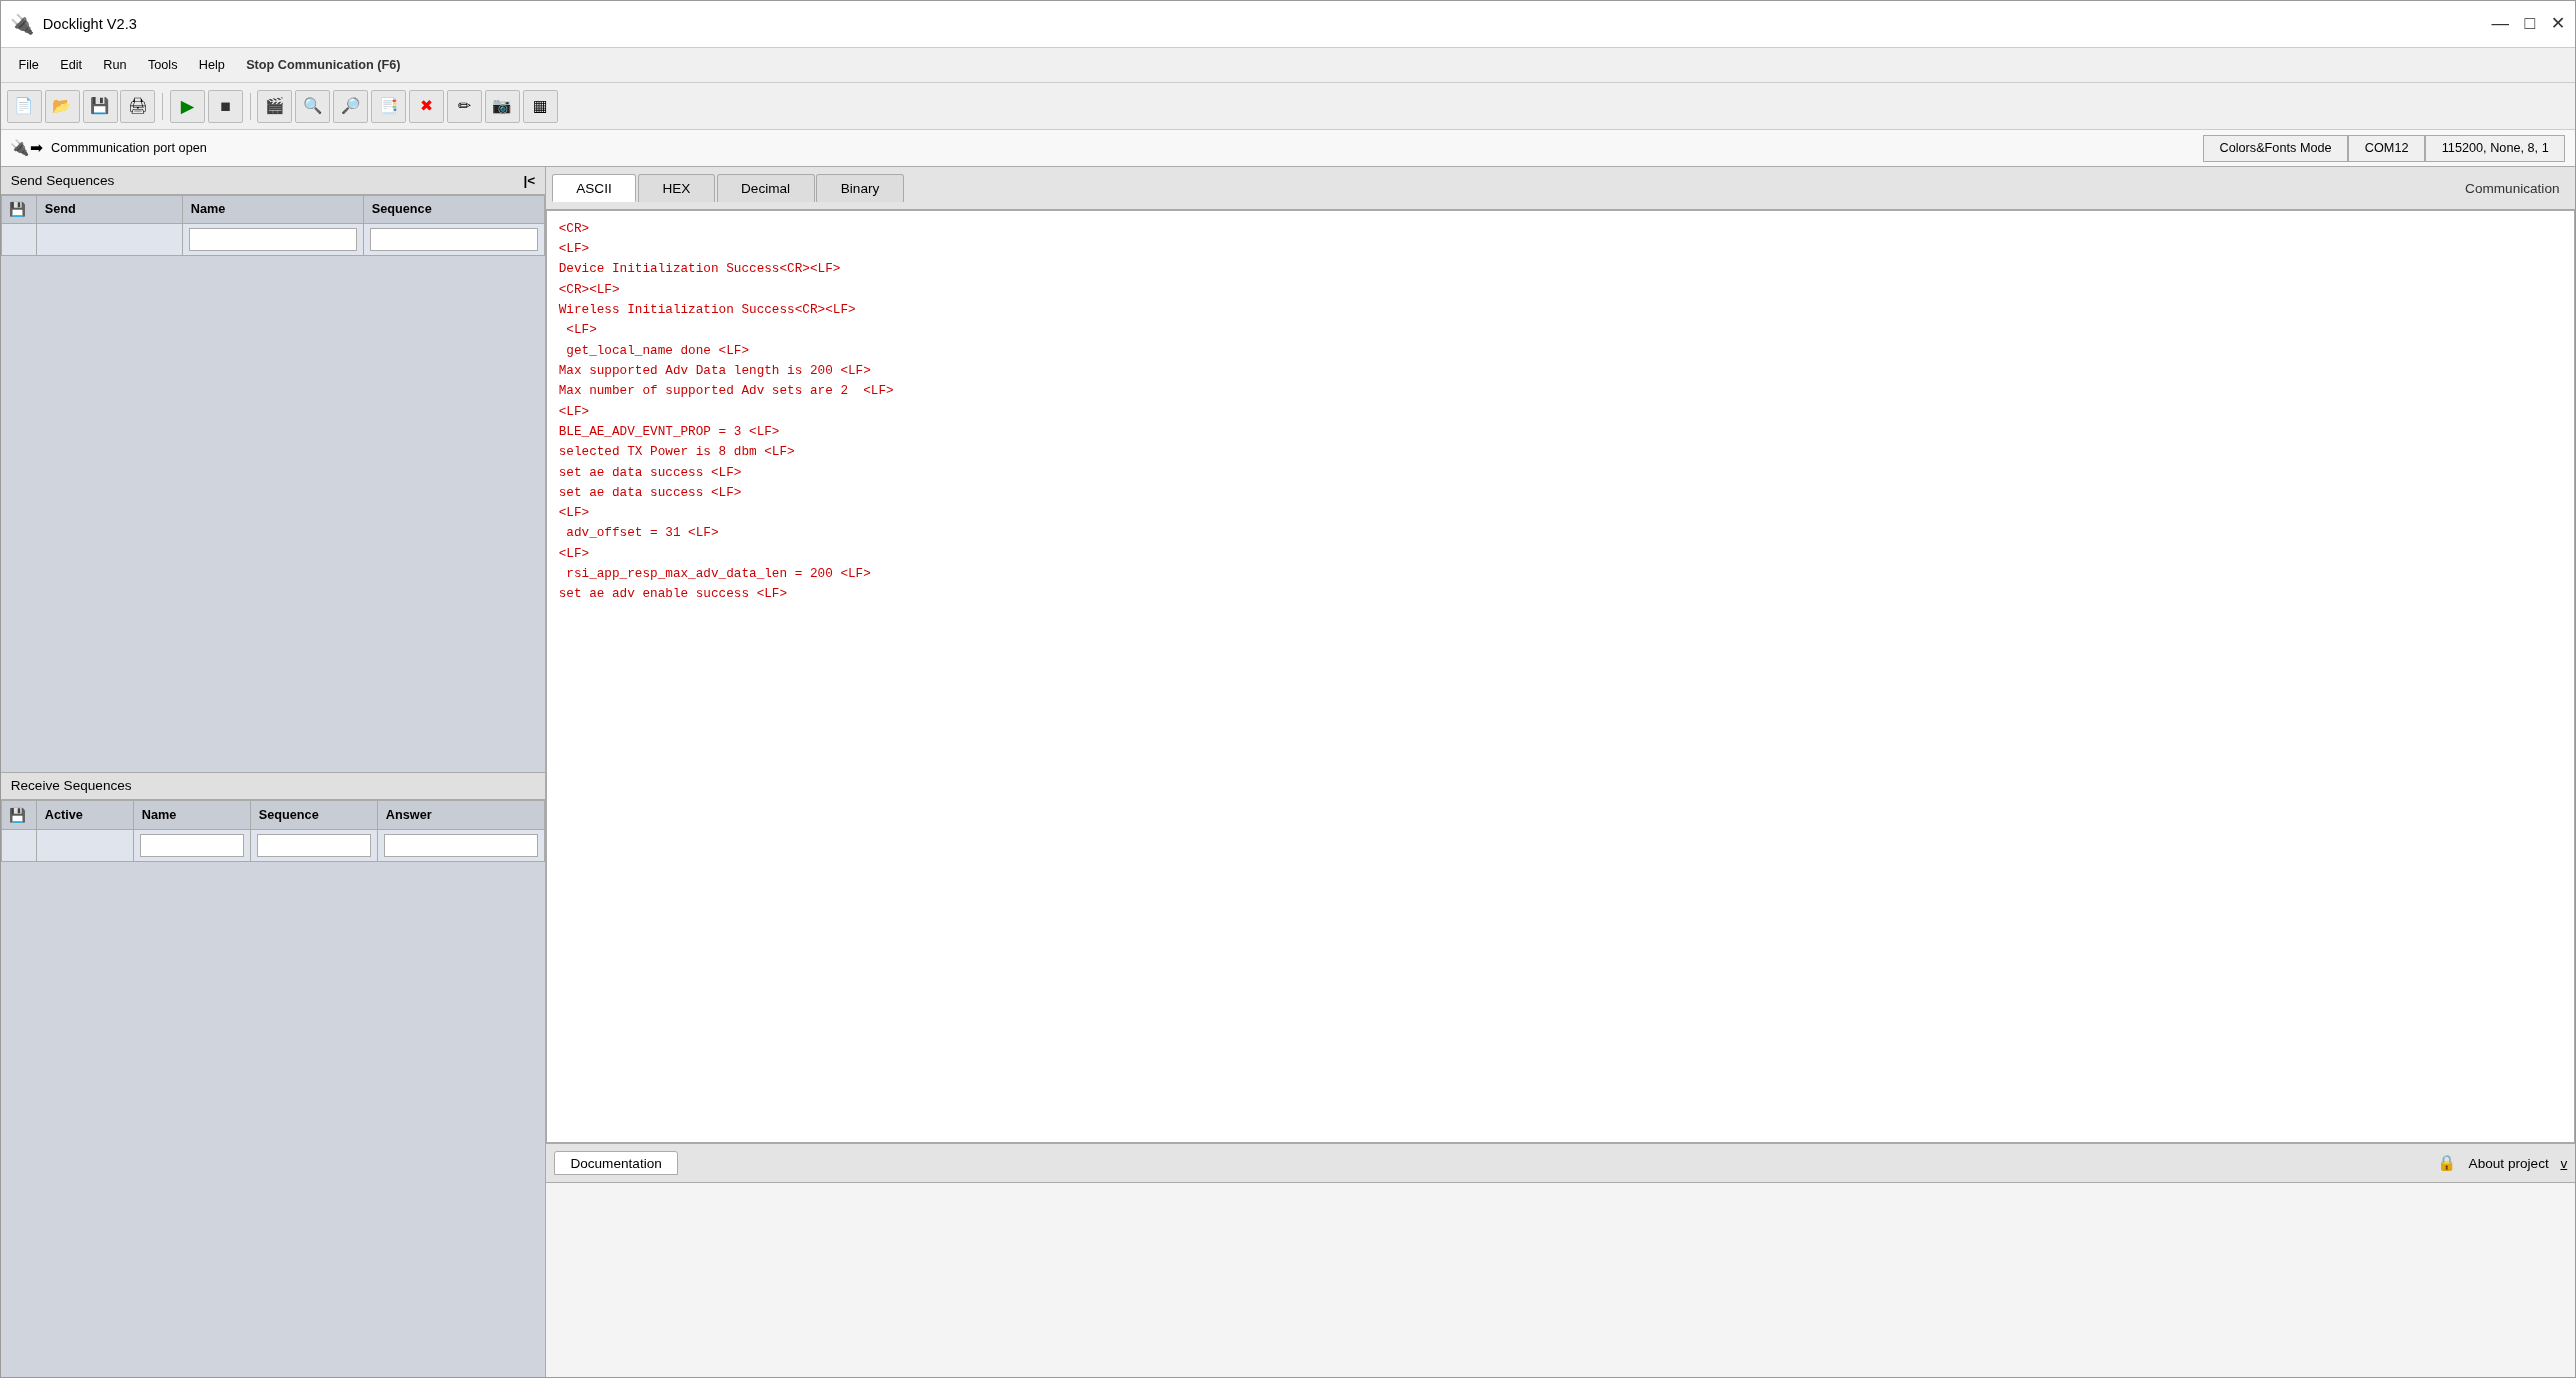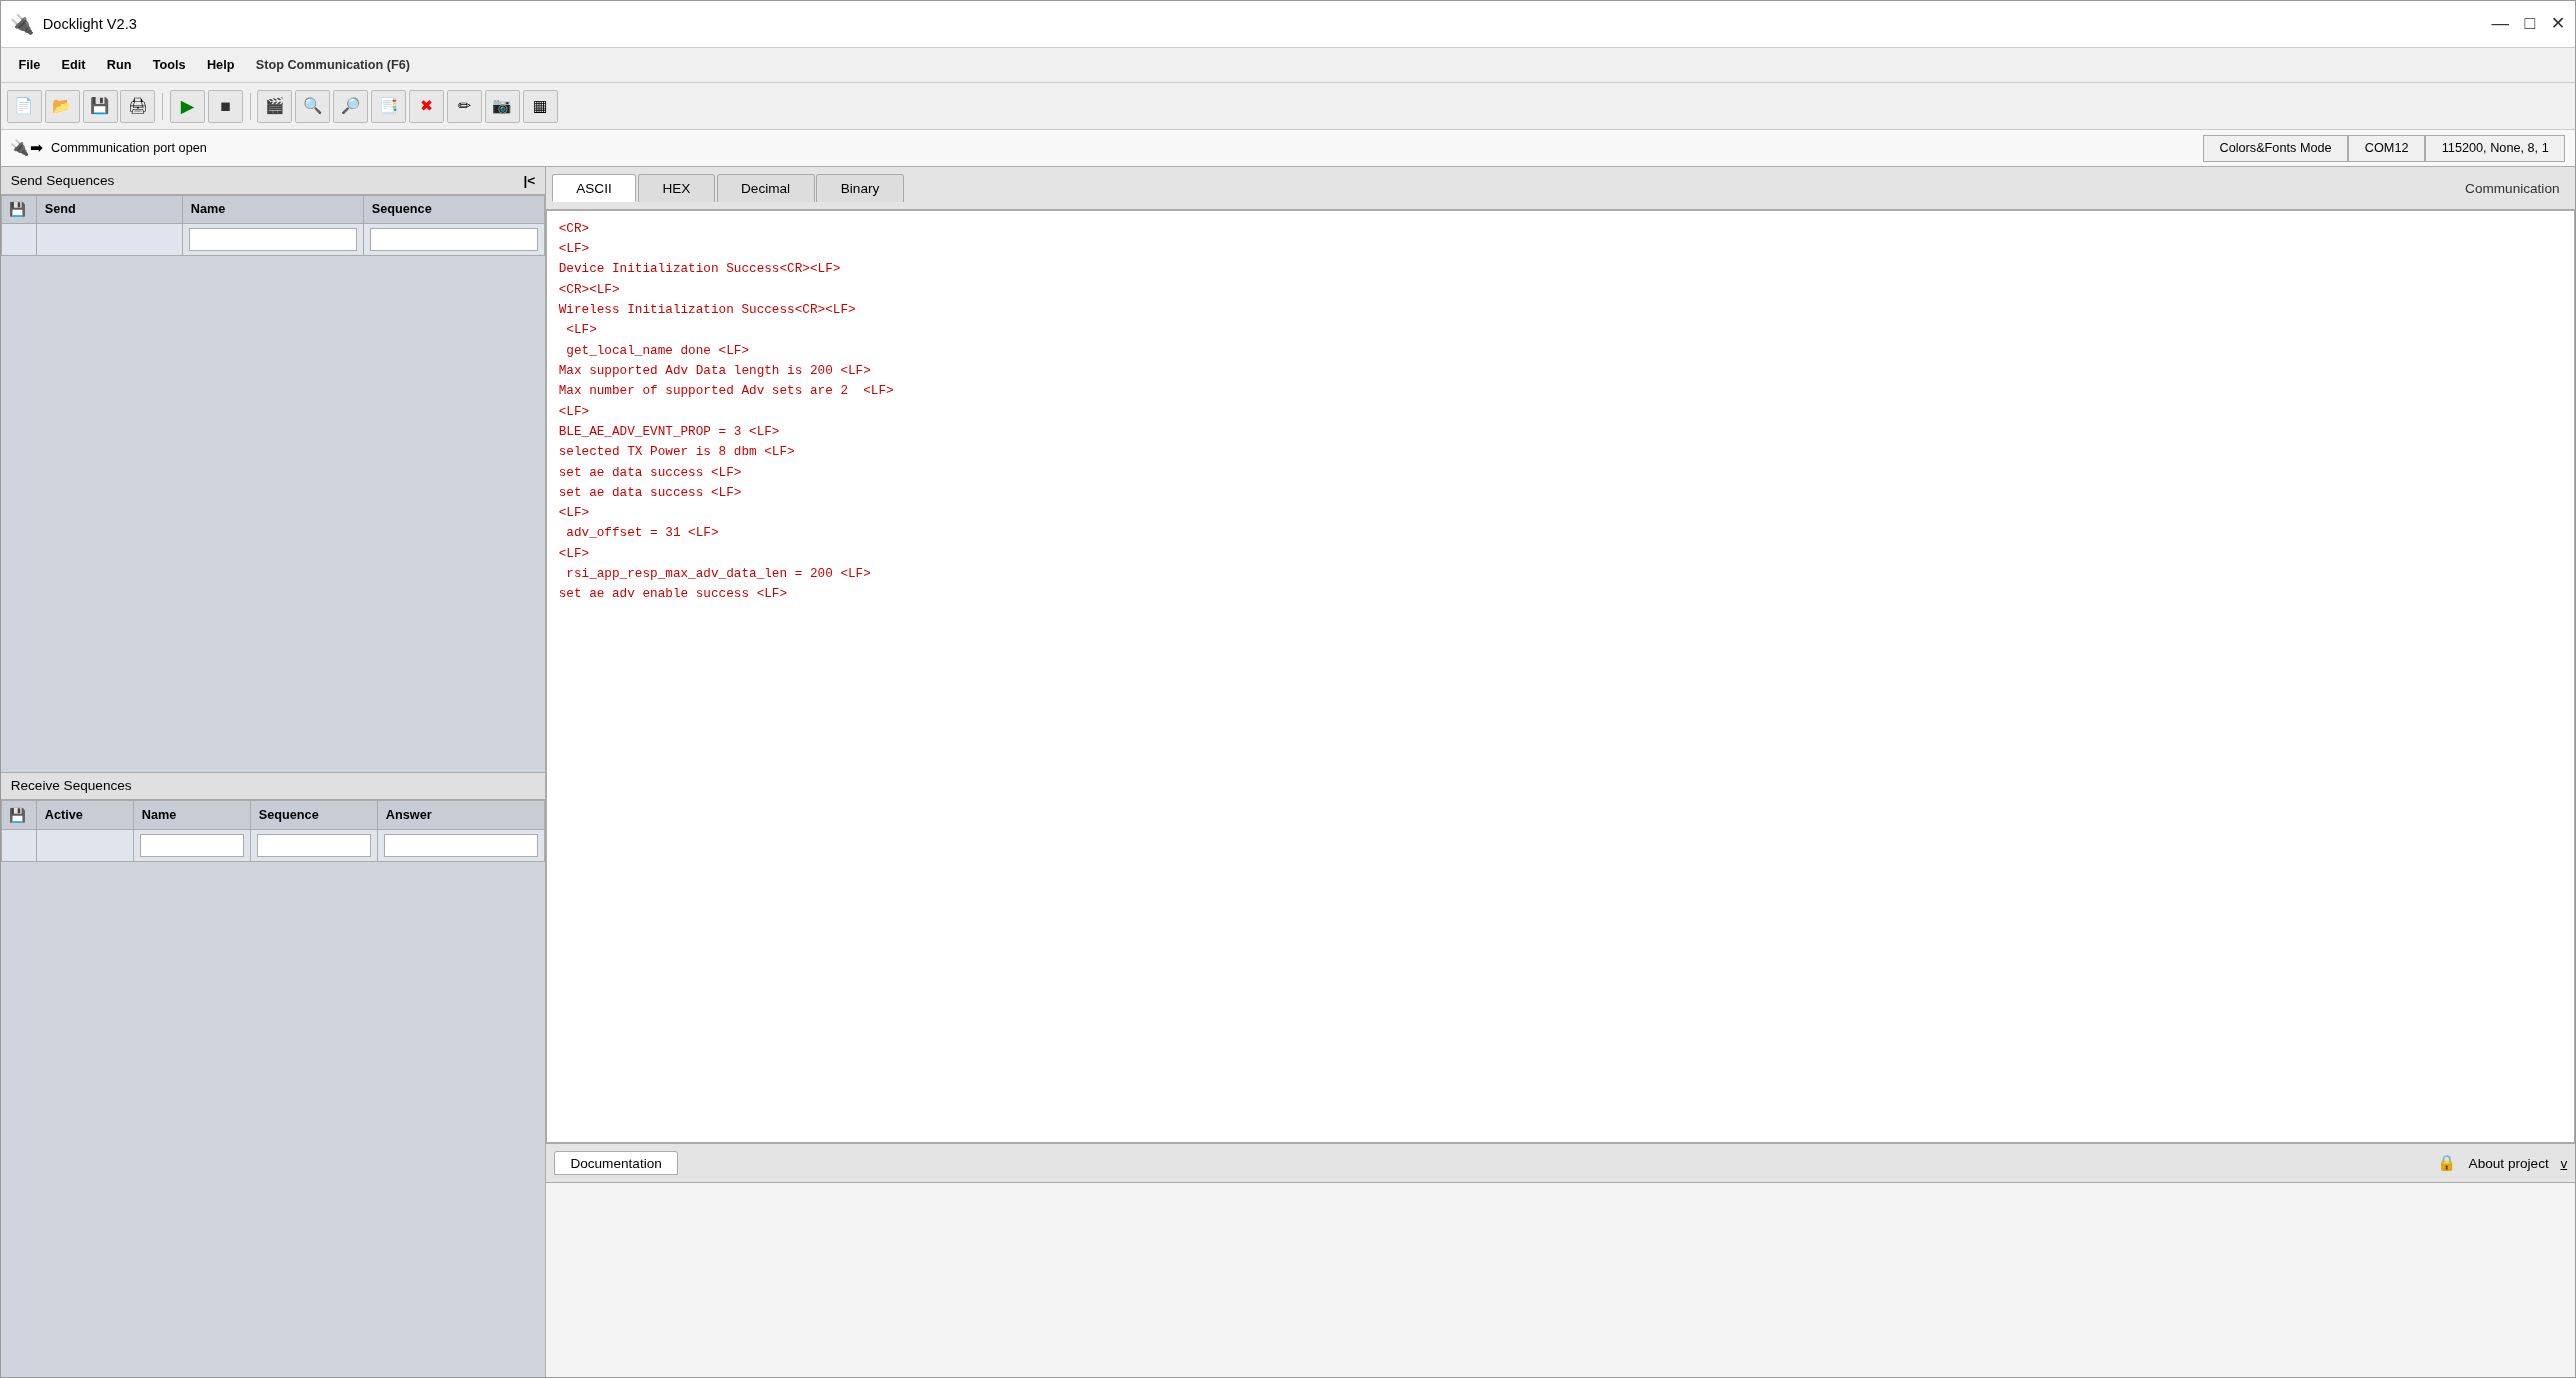--- a/index.html
+++ b/index.html
@@ -55,21 +55,20 @@
       align-items: center;
       padding: 1.9px 7.8px;
       height: 35px;
       gap: 1.9px;
     }
     .menu-item {
       padding: 3.9px 9.7px;
       font-size: 12.7px;
       cursor: pointer;
       border-radius: 2.9px;
-      font-weight: bold;
     }
     .menu-stop {
       font-weight: bold;
       color: #333;
     }
     .toolbar {
       background: #f0f0f0;
       border-bottom: 1px solid #ccc;
       display: flex;
       align-items: center;

